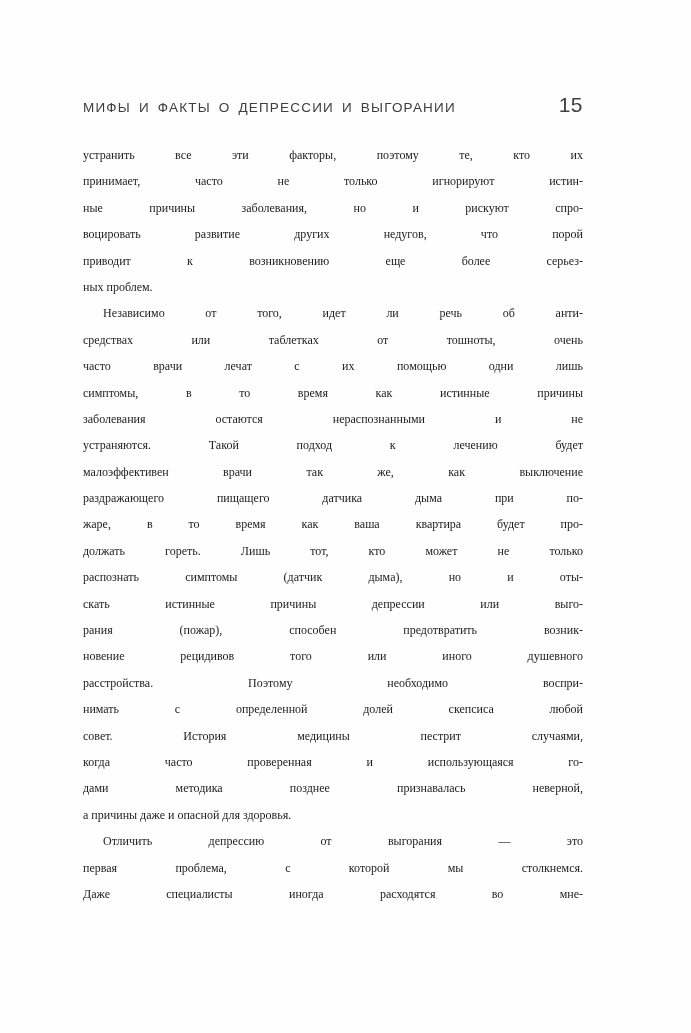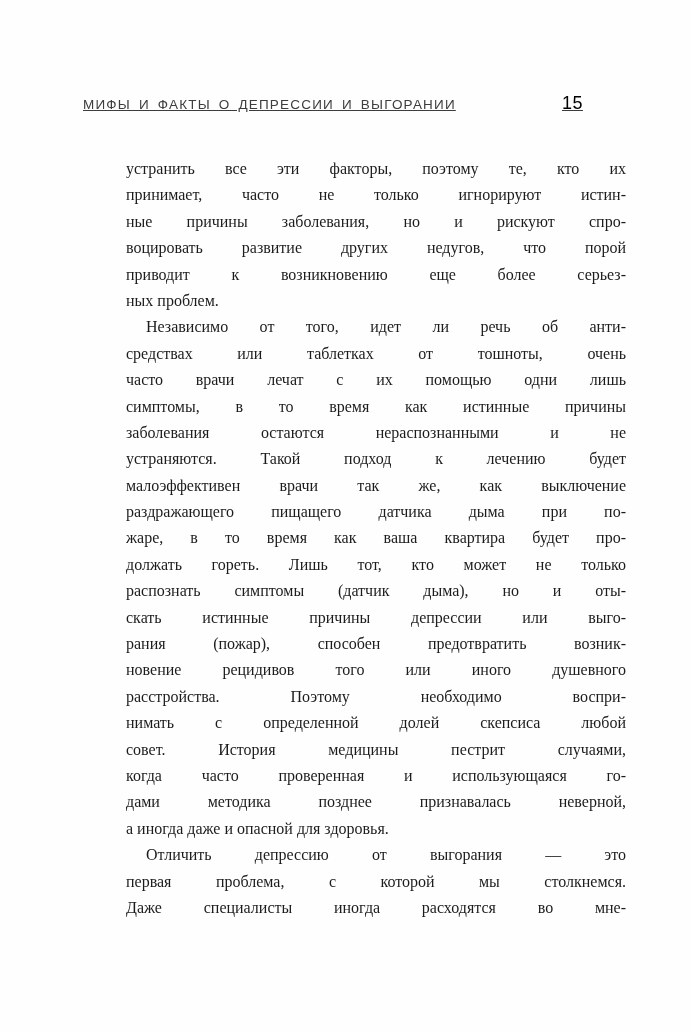--- a/index.html
+++ b/index.html
@@ -17,43 +17,41 @@
   .running-header {
     position: absolute;
     left: 83px;
     top: 93px;
     width: 500px;
     display: flex;
     justify-content: space-between;
     align-items: baseline;
     font-family: "Liberation Sans", sans-serif;
     color: #3d3d3d;
-    text-decoration: underline;
   }
   .running-title {
     font-size: 13.5px;
     letter-spacing: 1.2px;
     word-spacing: 3px;
     white-space: nowrap;
   }
   .page-number {
-    font-size: 18px;
+    font-size: 21px;
     letter-spacing: 0.5px;
-    color: #000000;
+    color: #404040;
   }
   .text-column {
     position: absolute;
     left: 83px;
-    top: 156px;
+    top: 142px;
     width: 500px;
     font-family: "Liberation Serif", serif;
-    font-size: 16px;
+    font-size: 12px;
     line-height: 26.4px;
     color: #1c1c1c;
-    margin-left: 43px;
   }
   .line {
     text-align: justify;
     text-align-last: justify;
     text-justify: inter-word;
     height: 26.4px;
     overflow: visible;
     white-space: normal;
   }
   .line.para-end {
@@ -91,18 +89,18 @@
       <div class="line">должать гореть. Лишь тот, кто может не только</div>
       <div class="line">распознать симптомы (датчик дыма), но и оты-</div>
       <div class="line">скать истинные причины депрессии или выго-</div>
       <div class="line">рания (пожар), способен предотвратить возник-</div>
       <div class="line">новение рецидивов того или иного душевного</div>
       <div class="line">расстройства. Поэтому необходимо воспри-</div>
       <div class="line">нимать с определенной долей скепсиса любой</div>
       <div class="line">совет. История медицины пестрит случаями,</div>
       <div class="line">когда часто проверенная и использующаяся го-</div>
       <div class="line">дами методика позднее признавалась неверной,</div>
-      <div class="line para-end">а иногда даже и опасной для здоровья.</div>
+      <div class="line para-end">а причины даже и опасной для здоровья.</div>
       <div class="line indent">Отличить депрессию от выгорания — это</div>
       <div class="line">первая проблема, с которой мы столкнемся.</div>
       <div class="line">Даже специалисты иногда расходятся во мне-</div>
     </div>
 </div>
 
 </body></html>

